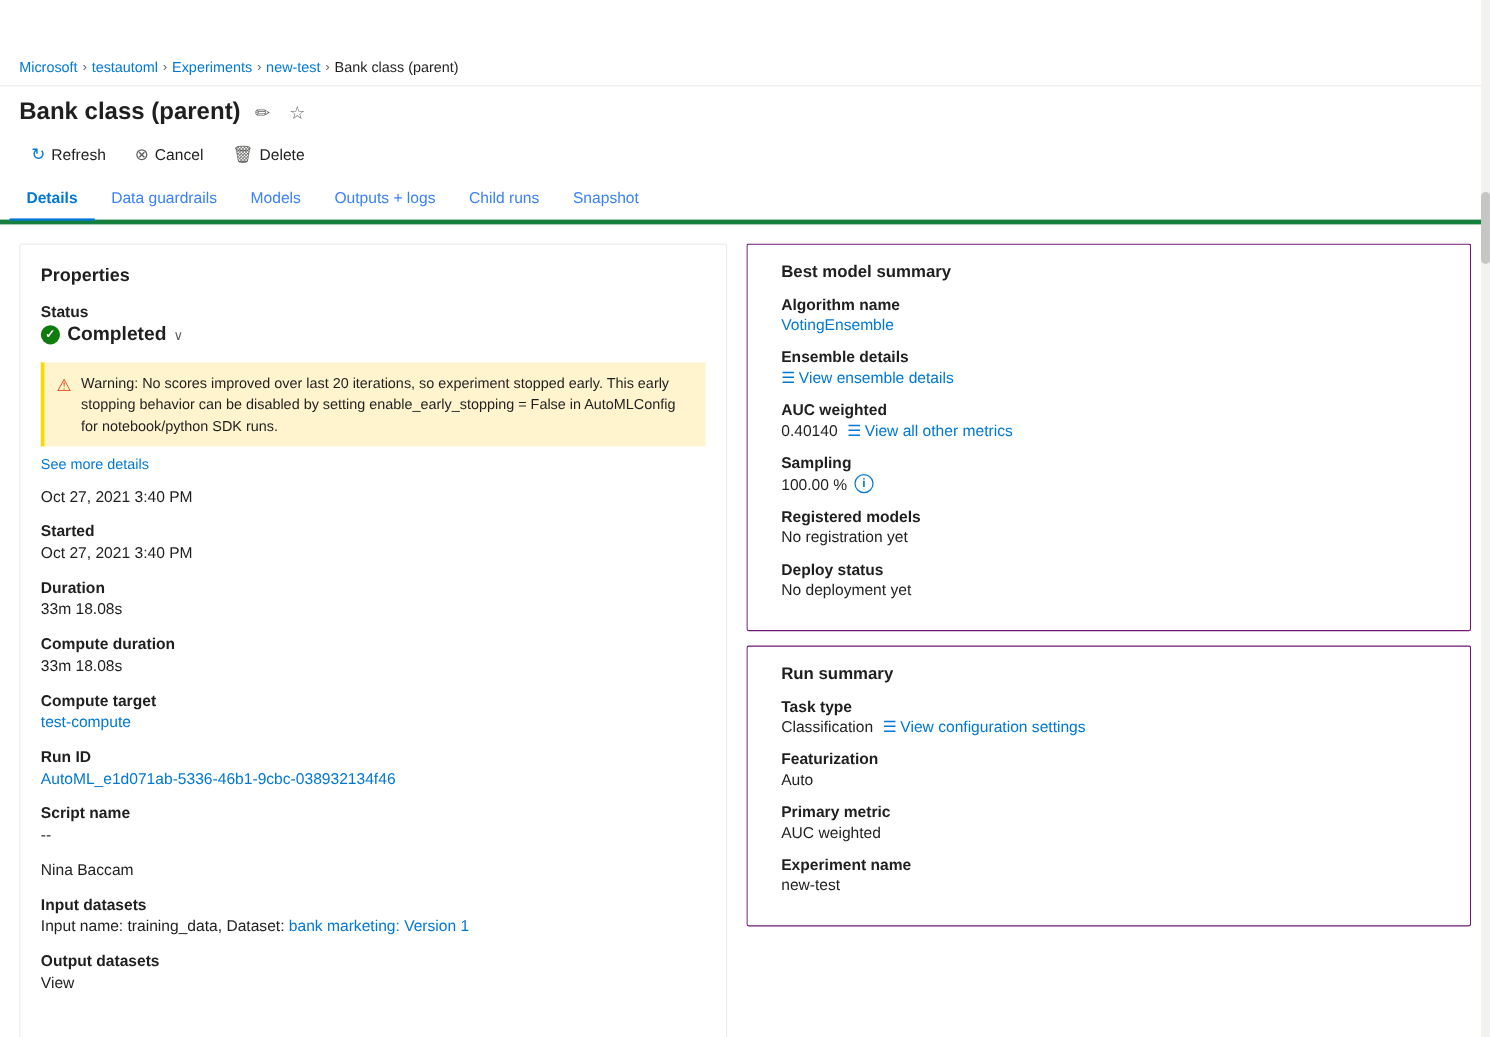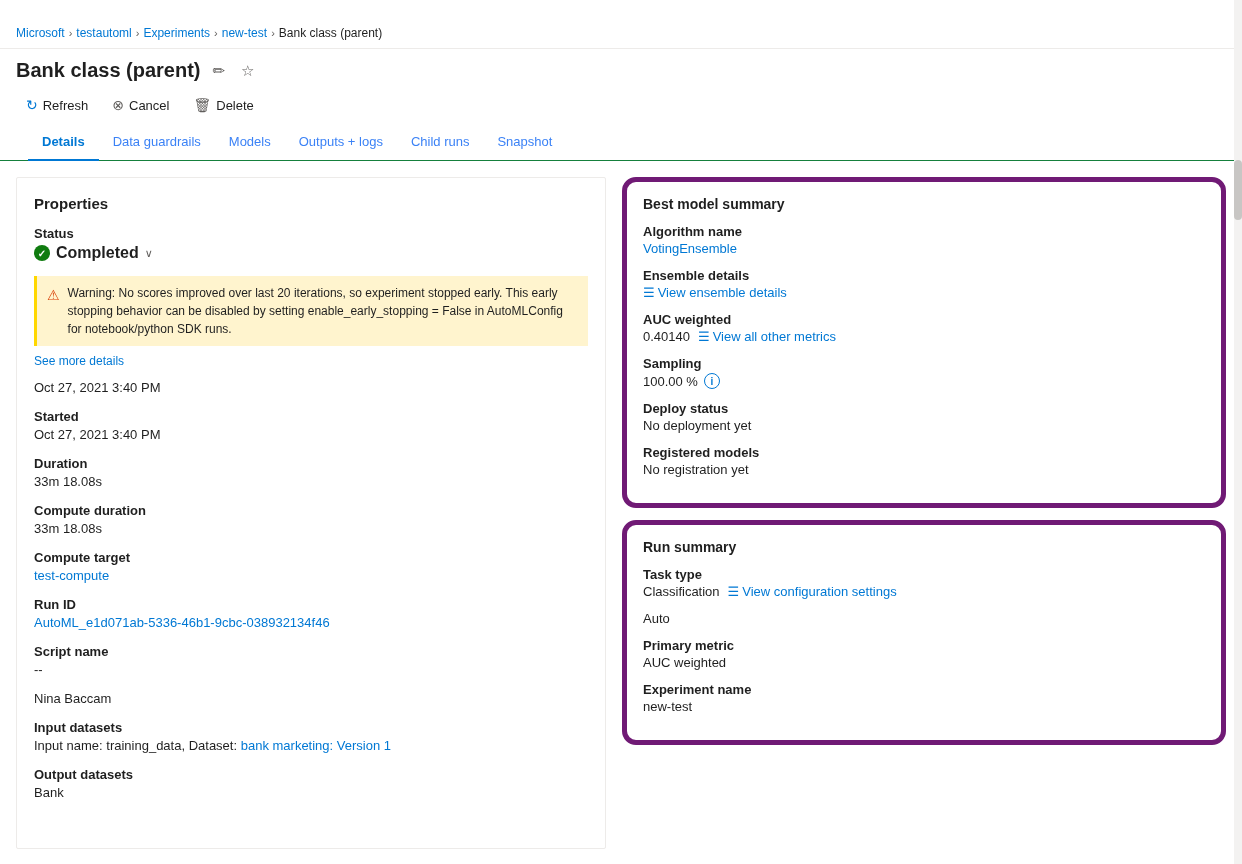--- a/index.html
+++ b/index.html
@@ -15,20 +15,21 @@
 
     
     .breadcrumb {
       display: flex;
       align-items: center;
       padding: 26px 16px 8px 16px;
       font-size: 12px;
       color: #605e5c;
       border-bottom: 1px solid #edebe9;
       gap: 4px;
+      margin-top: 23px;
     }
     .breadcrumb a {
       color: #0078d4;
       text-decoration: none;
       cursor: pointer;
     }
     .breadcrumb-sep { color: #605e5c; font-size: 11px; }
     .breadcrumb-current { color: #1f1f1f; font-weight: 500; }
 
     
@@ -70,22 +71,22 @@
       border-radius: 2px;
     }
     .toolbar-btn .btn-icon { color: #0078d4; font-size: 14px; }
     .toolbar-btn .btn-icon-cancel { color: #605e5c; font-size: 14px; }
     .toolbar-btn .btn-icon-delete { color: #605e5c; font-size: 14px; }
 
     
     .tabs {
       display: flex;
       align-items: flex-end;
-      padding: 0 28px;
-      border-bottom: 1px solid #15803d;
+      padding: 0 8px;
+      border-bottom: 4px solid #15803d;
       gap: 0;
     }
     .tab {
       padding: 8px 14px 10px 14px;
       font-size: 13px;
       cursor: pointer;
       color: #3b82f6;
       border-bottom: 2px solid transparent;
       margin-bottom: -1px;
       white-space: nowrap;
@@ -189,23 +190,23 @@
     
     .right-panel {
       flex: 1;
       display: flex;
       flex-direction: column;
       gap: 12px;
       overflow-y: auto;
     }
 
     .summary-card {
-      border: 5px solid #701a75;
-      border-radius: 14px;
-      padding: 14px 16px;
+      border: 1px solid #701a75;
+      border-radius: 2px;
+      padding: 14px 28px;
     }
     .summary-card-title {
       font-size: 14px;
       font-weight: 600;
       margin-bottom: 12px;
       color: #1f1f1f;
     }
 
     .summary-row { margin-bottom: 12px; }
     .summary-label {
@@ -390,21 +391,21 @@
 
     <div class="prop-group">
       <div class="prop-label">Input datasets</div>
       <div class="prop-value">
         <span>Input name: training_data, Dataset: </span><a class="prop-value link">bank marketing: Version 1</a>
       </div>
     </div>
 
     <div class="prop-group">
       <div class="prop-label">Output datasets</div>
-      <div class="prop-value">Bank</div>
+      <div class="prop-value">View</div>
     </div>
   </div>
 
   <div class="right-panel">
 
     <div class="summary-card">
       <div class="summary-card-title">Best model summary</div>
 
       <div class="summary-row">
         <div class="summary-label">Algorithm name</div>
@@ -432,45 +433,46 @@
 
       <div class="summary-row">
         <div class="summary-label">Sampling</div>
         <div class="sampling-row">
           <span class="summary-value">100.00 %</span>
           <span class="info-icon">i</span>
         </div>
       </div>
 
       <div class="summary-row">
+        <div class="summary-label">Registered models</div>
+        <div class="summary-value">No registration yet</div>
+      </div>
+
+      <div class="summary-row">
         <div class="summary-label">Deploy status</div>
         <div class="summary-value">No deployment yet</div>
-      </div>
-
-      <div class="summary-row">
-        <div class="summary-label">Registered models</div>
-        <div class="summary-value">No registration yet</div>
       </div>
     </div>
 
     <div class="summary-card">
       <div class="summary-card-title">Run summary</div>
 
       <div class="summary-row">
         <div class="summary-label">Task type</div>
         <div class="metric-row">
           <span class="summary-value">Classification</span>
           <a class="inline-icon-link">
             <span class="list-icon">☰</span>
             <span>View configuration settings</span>
           </a>
         </div>
       </div>
 
       <div class="summary-row">
+        <div class="summary-label">Featurization</div>
         <div class="summary-value">Auto</div>
       </div>
 
       <div class="summary-row">
         <div class="summary-label">Primary metric</div>
         <div class="summary-value">AUC weighted</div>
       </div>
 
       <div class="summary-row">
         <div class="summary-label">Experiment name</div>

